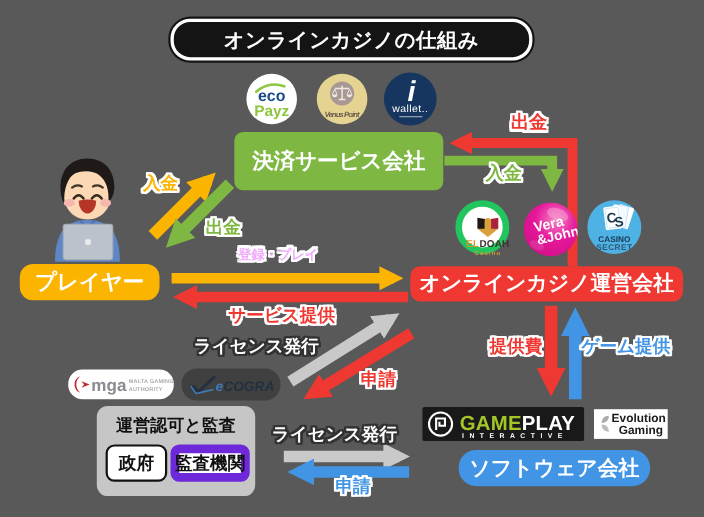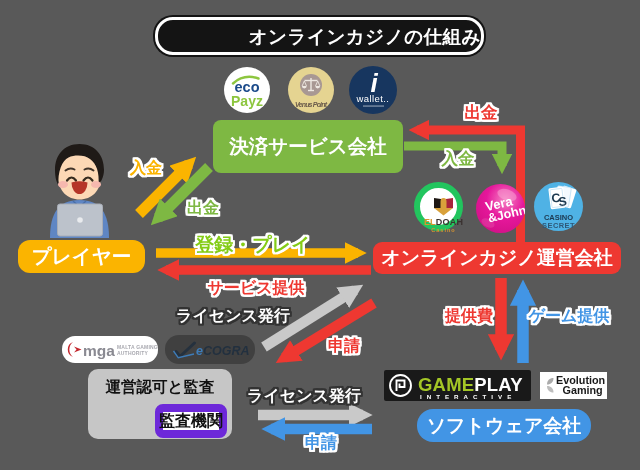--- a/index.html
+++ b/index.html
@@ -44,21 +44,21 @@
     <path d="M520.5 242 V 130 H 417" stroke="#EE3831" stroke-width="9" fill="none" marker-end="url(#mR)"></path>
     <path d="M404 146 H 502 V 166" stroke="#7EB843" stroke-width="9" fill="none" marker-end="url(#mG)"></path>
     <path d="M264 347 L 355 290" stroke="#C9C9C9" stroke-width="10.5" fill="none" marker-end="url(#mW)"></path>
     <path d="M374 303 L 284 358" stroke="#EE3831" stroke-width="10.5" fill="none" marker-end="url(#mR)"></path>
     <path d="M501 278 V 350" stroke="#EE3831" stroke-width="11.5" fill="none" marker-end="url(#mR)"></path>
     <path d="M523 363 V 290" stroke="#4295E5" stroke-width="11.5" fill="none" marker-end="url(#mB)"></path>
     <path d="M258 415 H 363" stroke="#C9C9C9" stroke-width="10.5" fill="none" marker-end="url(#mW)"></path>
     <path d="M372 429 H 271" stroke="#4295E5" stroke-width="10.5" fill="none" marker-end="url(#mB)"></path>
   </svg>
 
-  <div class="box" style="left:155px;top:17px;width:329px;height:38px;background:#141414;border:3px solid #fff;border-radius:18px;box-shadow:0 0 0 2px #141414;font-size:18.5px;letter-spacing:0.5px;justify-content:flex-end;">
+  <div class="box" style="left:155px;top:17px;width:329px;height:38px;background:#141414;border:3px solid #fff;border-radius:18px;box-shadow:0 0 0 2px #141414;font-size:18.5px;letter-spacing:0.5px;">
     <span>オンラインカジノの仕組み</span>
   </div>
 
   <div class="circle" style="left:224px;top:67px;width:46px;height:46px;background:#fff;">
     <svg width="46" height="46" viewBox="0 0 46 46">
       <path d="M9 16.5 Q 20 6.5 34.5 11.5" fill="none" stroke="#8DC63F" stroke-width="2.4" stroke-linecap="round"></path>
       <text x="23" y="25" text-anchor="middle" font-size="14.5" font-weight="bold" fill="#1B4A8A">eco</text>
       <text x="23" y="38.5" text-anchor="middle" font-size="14" font-weight="bold" fill="#8DC63F">Payz</text>
     </svg>
   </div>
@@ -165,22 +165,25 @@
     </svg>
   </div>
   <div class="box" style="left:165px;top:335px;width:90px;height:29px;background:#404040;border-radius:14px;">
     <svg width="90" height="29" viewBox="0 0 90 29">
       <path d="M11 16.5 l 4 5 L 29.5 8" fill="none" stroke="#25313E" stroke-width="3" stroke-linecap="round" stroke-linejoin="round"></path>
       <path d="M8.5 16 l 4.8 6.8 L 29 19" fill="none" stroke="#3E7CB8" stroke-width="1.4"></path>
       <text x="31" y="20" font-size="12.5" font-weight="bold" font-style="italic"><tspan fill="#3E7CB8">e</tspan><tspan fill="#22303F">COGRA</tspan></text>
     </svg>
   </div>
 
-  <div class="abs" style="left:88px;top:369px;width:144px;height:70px;background:#C6C6C6;border-radius:10px;">
+  <div class="abs" style="left:88px;top:369px;width:144px;height:82px;background:#C6C6C6;border-radius:10px;">
     <div style="text-align:center;margin-top:8px;font-size:15.5px;font-weight:800;color:#111;">運営認可と監査</div>
+    <div class="box" style="left:8px;top:35px;width:56px;height:34px;background:#fff;border:2px solid #111;border-radius:8px;font-size:16px;color:#111;">
+      <span>政府</span>
+    </div>
     <div class="box" style="left:67px;top:35px;width:72px;height:34px;background:#fff;border:8px solid #6d28d9;border-radius:8px;font-size:16px;color:#111;">
       <span>監査機関</span>
     </div>
   </div>
 
   <div class="box" style="left:384px;top:370px;width:147px;height:31px;background:#191919;border-radius:2px;">
     <svg width="147" height="31" viewBox="0 0 147 31">
       <circle cx="16.5" cy="15.5" r="10.5" fill="none" stroke="#fff" stroke-width="1.9"></circle>
       <path d="M12.5 21 V 10.5 H 20.5 V 17 H 15.5 V 13.5" fill="none" stroke="#fff" stroke-width="1.9"></path>
       <text x="34" y="21" font-size="18.5" font-weight="800" letter-spacing="0.2"><tspan fill="#A3C626">GAME</tspan><tspan fill="#fff">PLAY</tspan></text>
@@ -195,21 +198,21 @@
       <text x="22.5" y="22.3" font-size="10.8" fill="#1A1A1A" font-family="&quot;Liberation Serif&quot;,&quot;DejaVu Serif&quot;,serif" font-weight="700">Gaming</text>
     </svg>
   </div>
 
   <div class="box" style="left:417px;top:409px;width:174px;height:33px;background:#4295E5;border-radius:16px;font-size:19px;">
     <span>ソフトウェア会社</span>
   </div>
 
   <div class="label ol-white" style="left:146px;top:168px;font-size:16px;color:#FBB400;">入金</div>
   <div class="label ol-white" style="left:203px;top:208px;font-size:16px;color:#7EB843;">出金</div>
-  <div class="label ol-white" style="left:253px;top:244px;font-size:19px;color:#84cc16;">登録・プレイ</div>
+  <div class="label ol-white" style="left:253px;top:231px;font-size:12px;color:#f0abfc;">登録・プレイ</div>
   <div class="label ol-white" style="left:256px;top:288px;font-size:16px;color:#EE3831;">サービス提供</div>
   <div class="label ol-white" style="left:481px;top:112px;font-size:16.5px;color:#EE3831;">出金</div>
   <div class="label ol-white" style="left:458px;top:158px;font-size:16.5px;color:#7EB843;">入金</div>
   <div class="label ol-dark" style="left:233px;top:316px;font-size:16px;color:#fff;">ライセンス発行</div>
   <div class="label ol-white" style="left:344px;top:346px;font-size:16px;color:#EE3831;">申請</div>
   <div class="label ol-white" style="left:469px;top:316px;font-size:16px;color:#EE3831;">提供費</div>
   <div class="label ol-white" style="left:569px;top:316px;font-size:16px;color:#4295E5;">ゲーム提供</div>
   <div class="label ol-dark" style="left:304px;top:396px;font-size:16px;color:#fff;">ライセンス発行</div>
   <div class="label ol-white" style="left:321px;top:443px;font-size:16px;color:#4295E5;">申請</div>
 

